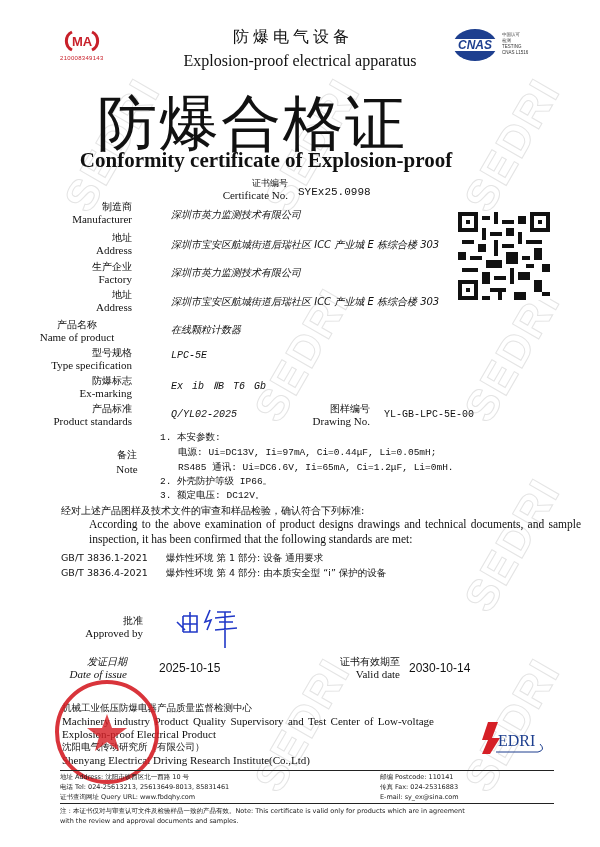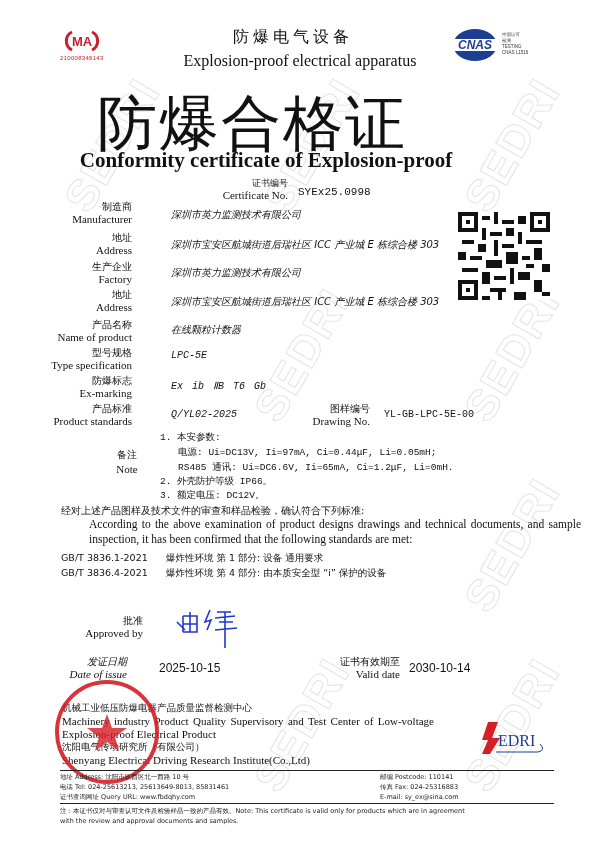--- a/index.html
+++ b/index.html
@@ -91,21 +91,21 @@
     <span class="en">Factory</span>
   </div>
 <div class="val" style="top:266px;">深圳市英力监测技术有限公司</div>
 
 <div class="lbl" style="top:288px;">
     <span class="cn">地址</span>
     <span class="en">Address</span>
   </div>
 <div class="val" style="top:295px;">深圳市宝安区航城街道后瑞社区 ICC 产业城 E 栋综合楼 303</div>
 
-<div class="lbl" style="top:318px;">
+<div class="lbl" style="top:318px;text-align:center;">
     <span class="cn">产品名称</span>
     <span class="en">Name of product</span>
   </div>
 <div class="val" style="top:323px;">在线颗粒计数器</div>
 
 <div class="lbl" style="top:346px;">
     <span class="cn">型号规格</span>
     <span class="en">Type specification</span>
   </div>
 <div class="val mono" style="top:350px;">LPC-5E</div>

